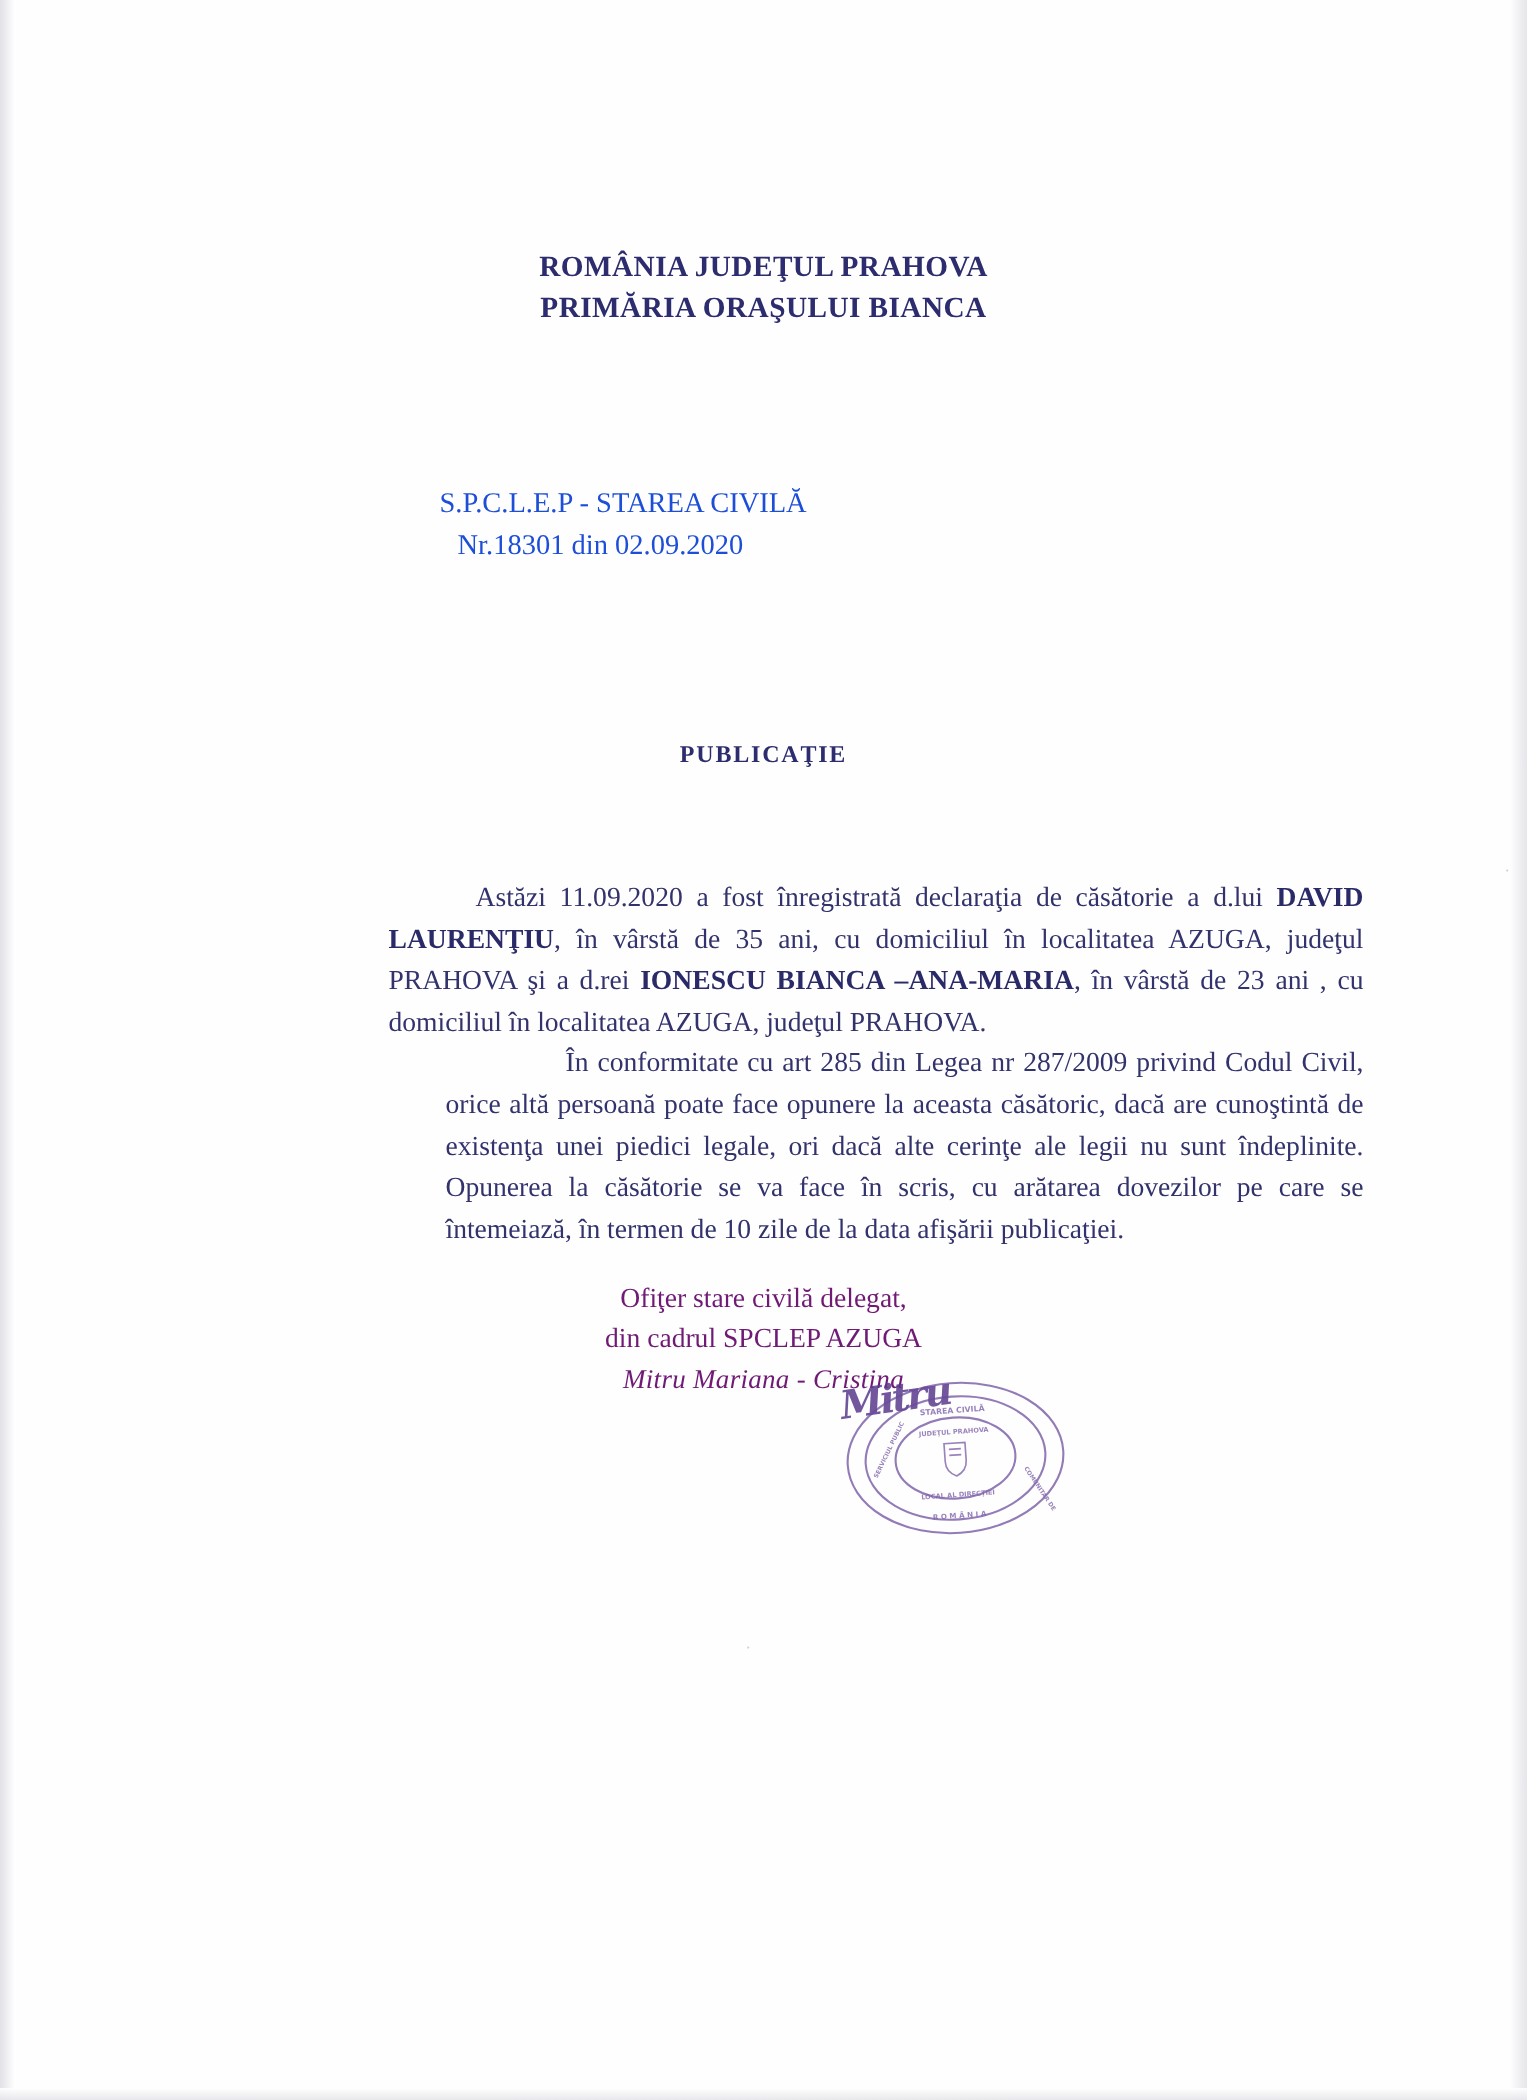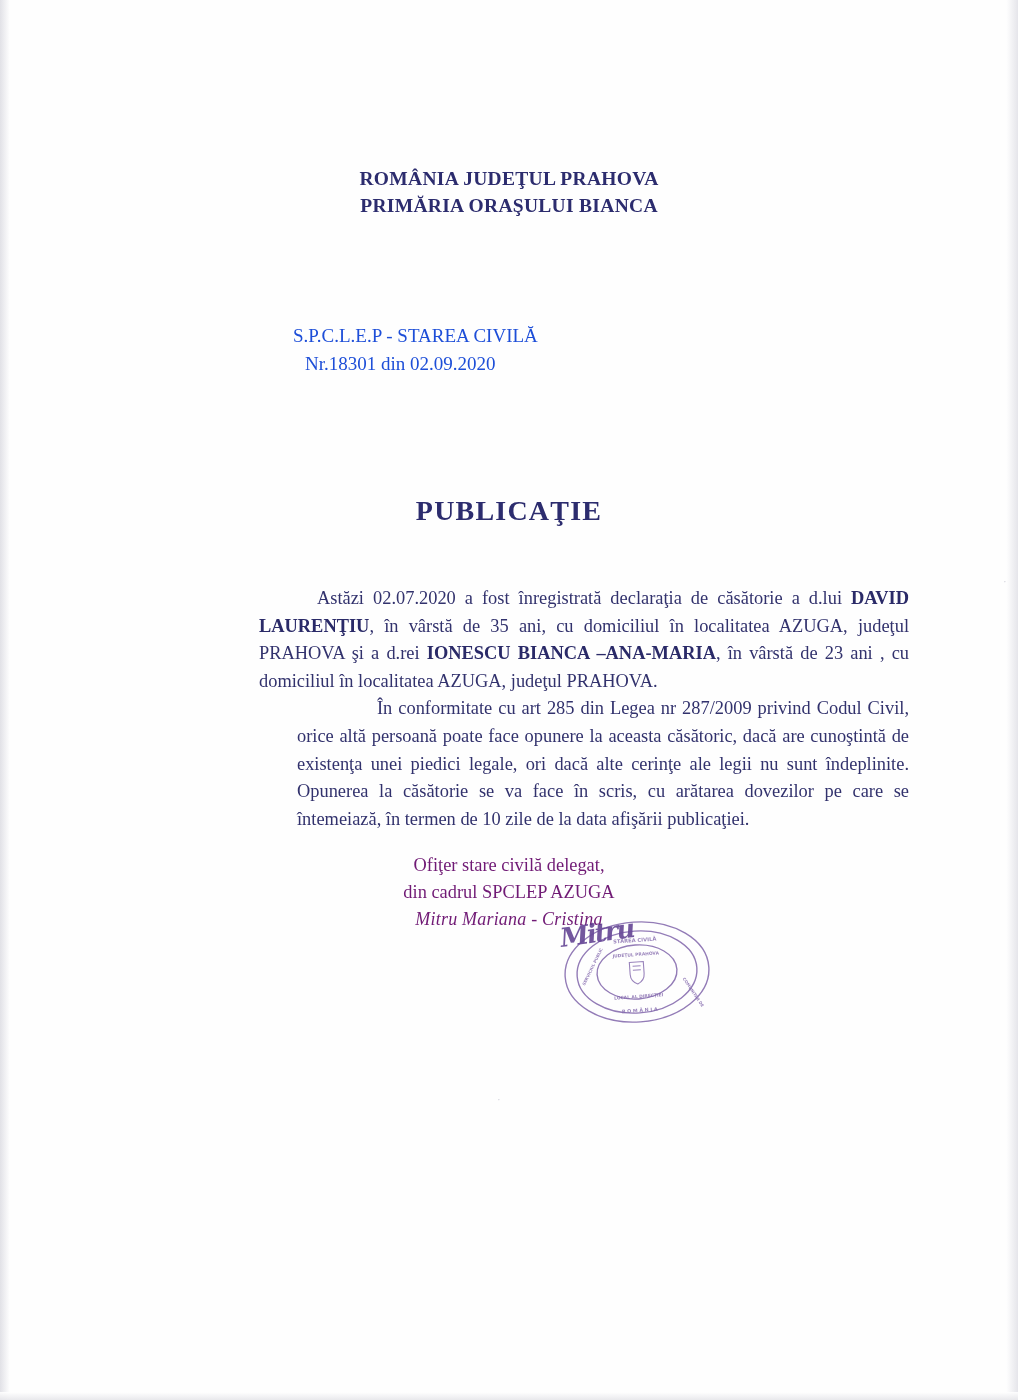--- a/index.html
+++ b/index.html
@@ -67,21 +67,21 @@
     padding-left: 12px;
   }
 
   .title {
     position: absolute;
     left: 0;
     top: 495px;
     width: 1018px;
     text-align: center;
     font-weight: bold;
-    font-size: 28px;
+    font-size: 16px;
     letter-spacing: 1.2px;
     color: #2c2c6e;
   }
 
   .body-text {
     position: absolute;
     left: 259px;
     top: 585px;
     width: 650px;
     font-size: 18.4px;
@@ -168,21 +168,21 @@
   </div>
 
   <div class="office-block">
     <div class="line1">S.P.C.L.E.P - STAREA CIVILĂ</div>
     <div class="line2">Nr.18301 din 02.09.2020</div>
   </div>
 
   <div class="title">PUBLICAŢIE</div>
 
   <div class="body-text">
-    <p class="indent"><span>Astăzi 02.07.2020 a fost  înregistrată  declaraţia de  căsătorie a  d.lui </span><b>DAVID LAURENŢIU</b><span>, în vârstă de 35 ani, cu domiciliul în localitatea AZUGA, judeţul PRAHOVA şi a d.rei </span><b>IONESCU BIANCA –ANA-MARIA</b><span>, în  vârstă de 23 ani , cu  domiciliul  în localitatea AZUGA, judeţul PRAHOVA.</span></p>
+    <p class="indent"><span>Astăzi 11.09.2020 a fost  înregistrată  declaraţia de  căsătorie a  d.lui </span><b>DAVID LAURENŢIU</b><span>, în vârstă de 35 ani, cu domiciliul în localitatea AZUGA, judeţul PRAHOVA şi a d.rei </span><b>IONESCU BIANCA –ANA-MARIA</b><span>, în  vârstă de 23 ani , cu  domiciliul  în localitatea AZUGA, judeţul PRAHOVA.</span></p>
     <p class="indent2">În conformitate cu art 285 din Legea nr 287/2009 privind Codul Civil, orice altă persoană poate face opunere la aceasta căsătoric, dacă are cunoştintă de existenţa unei piedici legale, ori dacă alte cerinţe ale legii nu sunt îndeplinite. Opunerea la căsătorie se va face în scris, cu arătarea dovezilor pe care se întemeiază, în termen de 10 zile de la data afişării publicaţiei.</p>
   </div>
 
   <div class="signature">
     <div>Ofiţer stare civilă delegat,</div>
     <div>din cadrul SPCLEP AZUGA</div>
     <div class="name">Mitru Mariana - Cristina</div>
   </div>
 
   <div class="handwriting">Mitru</div>

